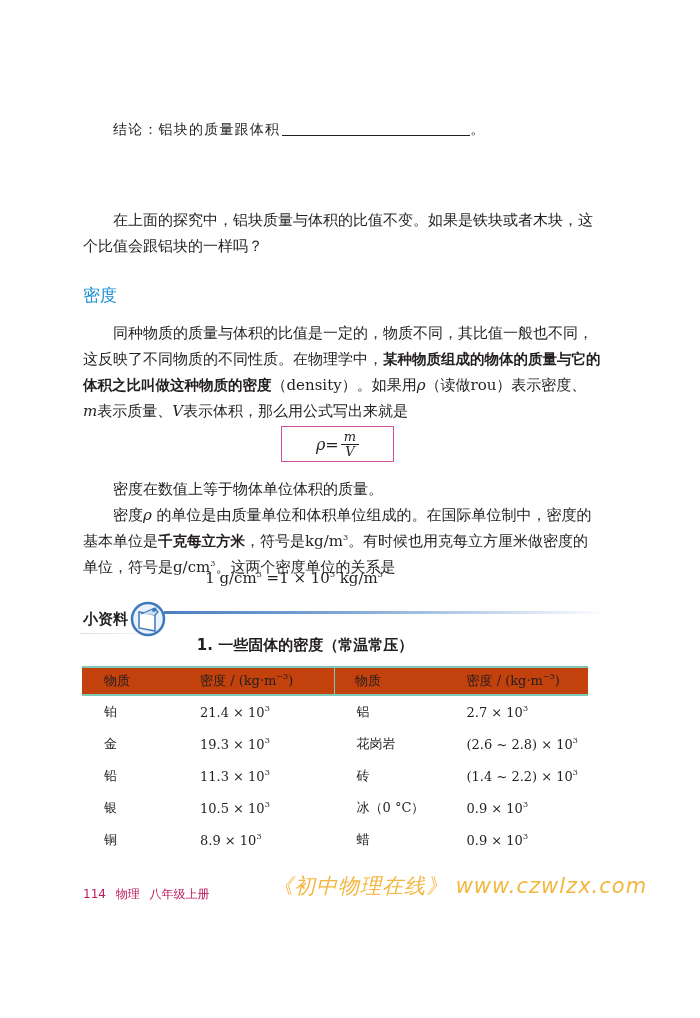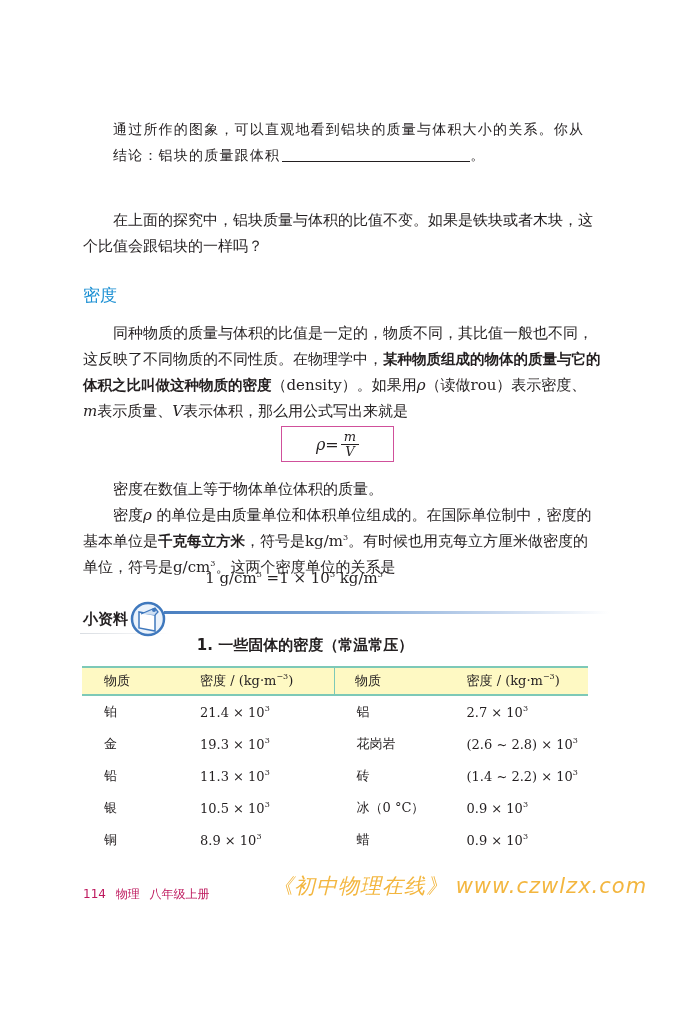--- a/index.html
+++ b/index.html
@@ -25,37 +25,36 @@
   .frac .num { border-bottom: 1px solid #231f20; padding: 0 3px; }
   sup { font-size: 8px; vertical-align: 6px; line-height: 0; }
   .eq { position: absolute; top: 569px; left: 12px; width: 564px; text-align: center; font-size: 15px; font-family: "DejaVu Serif", serif; }
   .res-tag { position: absolute; left: 83px; top: 610px; font-family: "DejaVu Sans", sans-serif; font-weight: bold; font-size: 15px; color: #231f20; }
   .res-underline { position: absolute; left: 80px; top: 633px; width: 90px; height: 1px; background: linear-gradient(to right, #d9dde2, #ffffff); }
   .res-icon { position: absolute; left: 130px; top: 600px; width: 36px; height: 38px; }
   .res-line { position: absolute; left: 164px; top: 611px; width: 445px; height: 3px;
     background: linear-gradient(to right, #4a7fc0 0%, #7ea6d6 40%, #c8d8ee 75%, rgba(255,255,255,0) 100%); }
   .table-title { position: absolute; top: 636px; left: 0; width: 610px; text-align: center; font-family: "DejaVu Sans", sans-serif; font-weight: bold; font-size: 15px; }
   .tbl { position: absolute; left: 82px; top: 666px; width: 506px; border-collapse: collapse; font-size: 13px; }
-  .tbl th { background: #fef9c3; font-weight: normal; text-align: left; height: 26px; padding: 0 0 0 0; border-top: 2px solid #7dc9b7; border-bottom: 2px solid #7dc9b7; font-size: 13px; }
+  .tbl th { background: #c2410c; font-weight: normal; text-align: left; height: 26px; padding: 0 0 0 0; border-top: 2px solid #7dc9b7; border-bottom: 2px solid #7dc9b7; font-size: 13px; }
   .tbl td { height: 32px; padding: 0; }
   .tbl .c1 { padding-left: 22px; width: 96px; }
   .tbl .c2 { width: 134px; }
   .tbl .c3 { padding-left: 20px; width: 110px; border-left: 1.5px solid #7dc9b7; }
   .tbl th.c3 { border-left: 1.5px solid #7dc9b7; }
   .tbl td.c3 { border-left: none; padding-left: 22px; }
   .tbl .c4 { }
   .footer { position: absolute; left: 83px; top: 886px; font-family: "DejaVu Sans", sans-serif; font-size: 12px; color: #be185d; }
   .footer span { margin-right: 6px; }
   .watermark { position: absolute; left: 272px; top: 872px; font-family: "DejaVu Sans", sans-serif; font-style: italic; font-size: 21px; color: #f3b63f; letter-spacing: 1px; }
 </style>
 </head>
 <body>
 
 <div class="p kai" style="top:116px;">
-  <div style="text-indent:30px;">通过所作的图象，可以直观地看到铝块的质量与体积大小的关系。你从</div>
   <div style="padding-left:30px;">
     <span>结论：铝块的质量跟体积</span><span class="blank"></span><span>。</span>
   </div>
 </div>
 
 <p class="p indent" style="top:207px;">在上面的探究中，铝块质量与体积的比值不变。如果是铁块或者木块，这个比值会跟铝块的一样吗？</p>
 
 <div class="heading">密度</div>
 
 <p class="p indent" style="top:320px;"><span>同种物质的质量与体积的比值是一定的，物质不同，其比值一般也不同，这反映了不同物质的不同性质。在物理学中，</span><b class="hei">某种物质组成的物体的质量与它的体积之比叫做这种物质的密度</b><span>（density）。如果用</span><span class="i">ρ</span><span>（读做rou）表示密度、</span><br><span class="i">m</span><span>表示质量、</span><span class="i">V</span><span>表示体积，那么用公式写出来就是</span></p>

